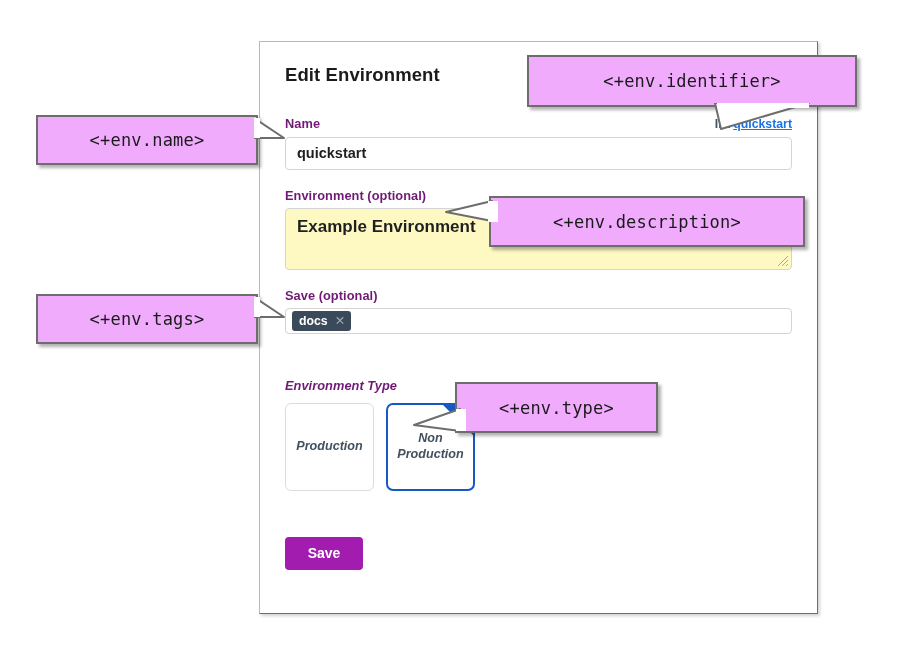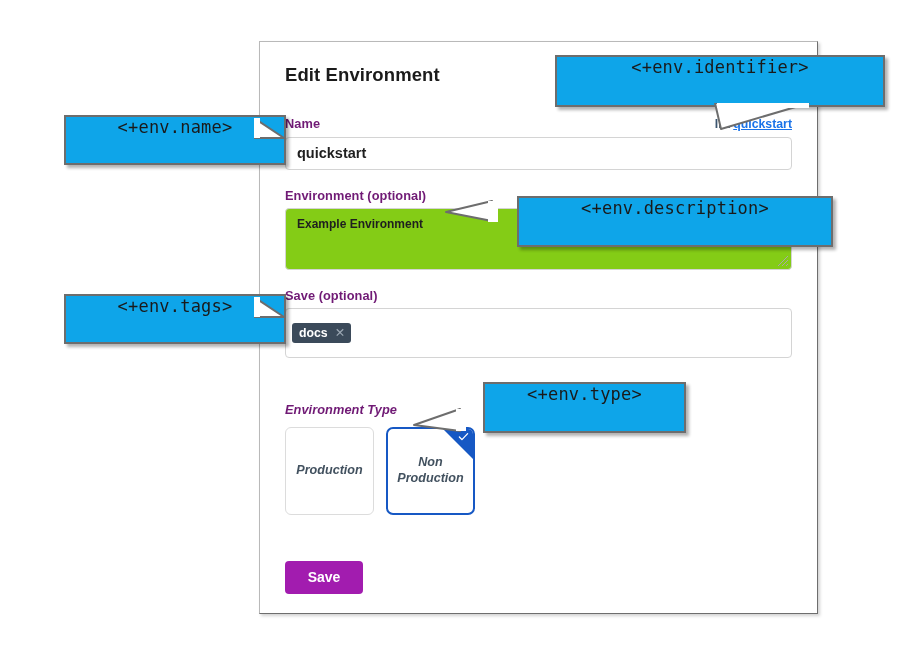--- a/index.html
+++ b/index.html
@@ -90,22 +90,22 @@
     display: flex;
     align-items: center;
   }
 
   .textarea-box {
     box-sizing: border-box;
     width: 100%;
     height: 62px;
     border: 1px solid #d4d4d4;
     border-radius: 4px;
-    background: #84cc16;
-    font-size: 12px;
+    background: #fef9c3;
+    font-size: 17px;
     font-weight: 600;
     color: #1f1f1f;
     padding: 8px 11px;
     position: relative;
     overflow: hidden;
   }
   .resize-grip {
     position: absolute;
     right: 2px;
     bottom: 2px;
@@ -113,21 +113,21 @@
     height: 13px;
     pointer-events: none;
   }
 
   .field-block { margin-bottom: 18px; }
 
   
   .tags-input {
     box-sizing: border-box;
     width: 100%;
-    height: 50px;
+    height: 26px;
     border: 1px solid #d4d4d4;
     border-radius: 4px;
     background: #fff;
     display: flex;
     align-items: center;
     padding: 0 6px;
   }
   .tag-chip {
     display: inline-flex;
     align-items: center;
@@ -216,32 +216,32 @@
     color: #ffffff;
     font-family: "Liberation Sans", sans-serif;
     font-size: 14px;
     font-weight: 700;
     cursor: pointer;
   }
 
   
   .callout {
     position: absolute;
-    background: #0ea5e9;
+    background: #f0abfc;
     border: 2px solid #6d6d6d;
     box-shadow: 3px 3px 3px rgba(0,0,0,0.30);
     display: flex;
+    align-items: center;
     justify-content: center;
     font-family: "DejaVu Sans Mono", "Liberation Mono", monospace;
     font-size: 17px;
     color: #1a1a1a;
     letter-spacing: 0.2px;
     box-sizing: border-box;
     z-index: 5;
-    margin-left: 28px;
   }
 
   
   .tail {
     position: absolute;
     z-index: 6;
     pointer-events: none;
   }
 
   #callout-name      { left: 36px;  top: 115px; width: 222px; height: 50px; }

